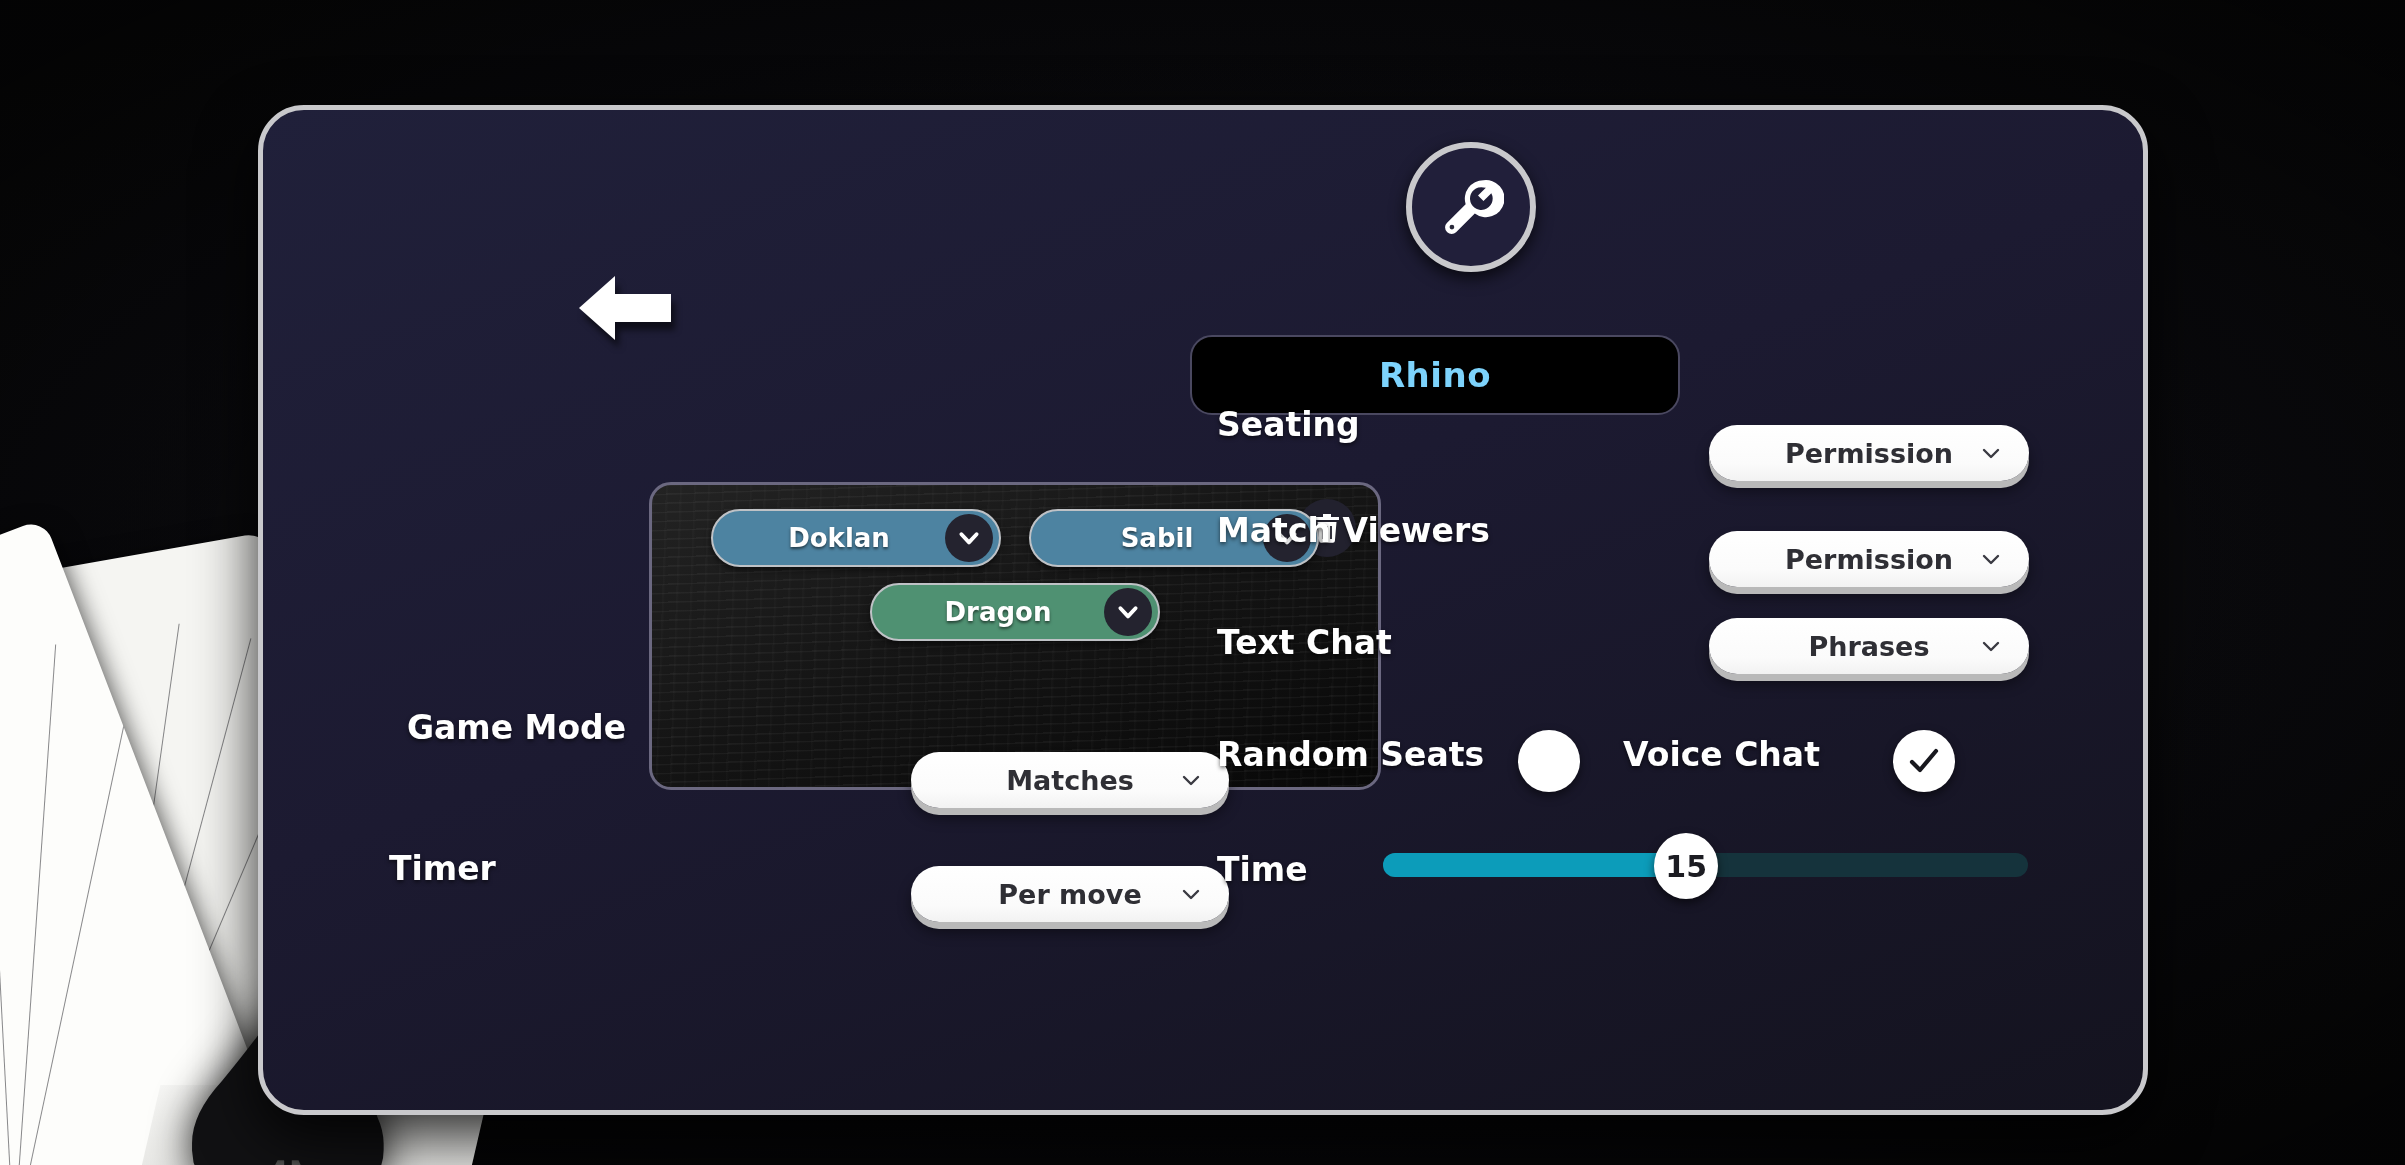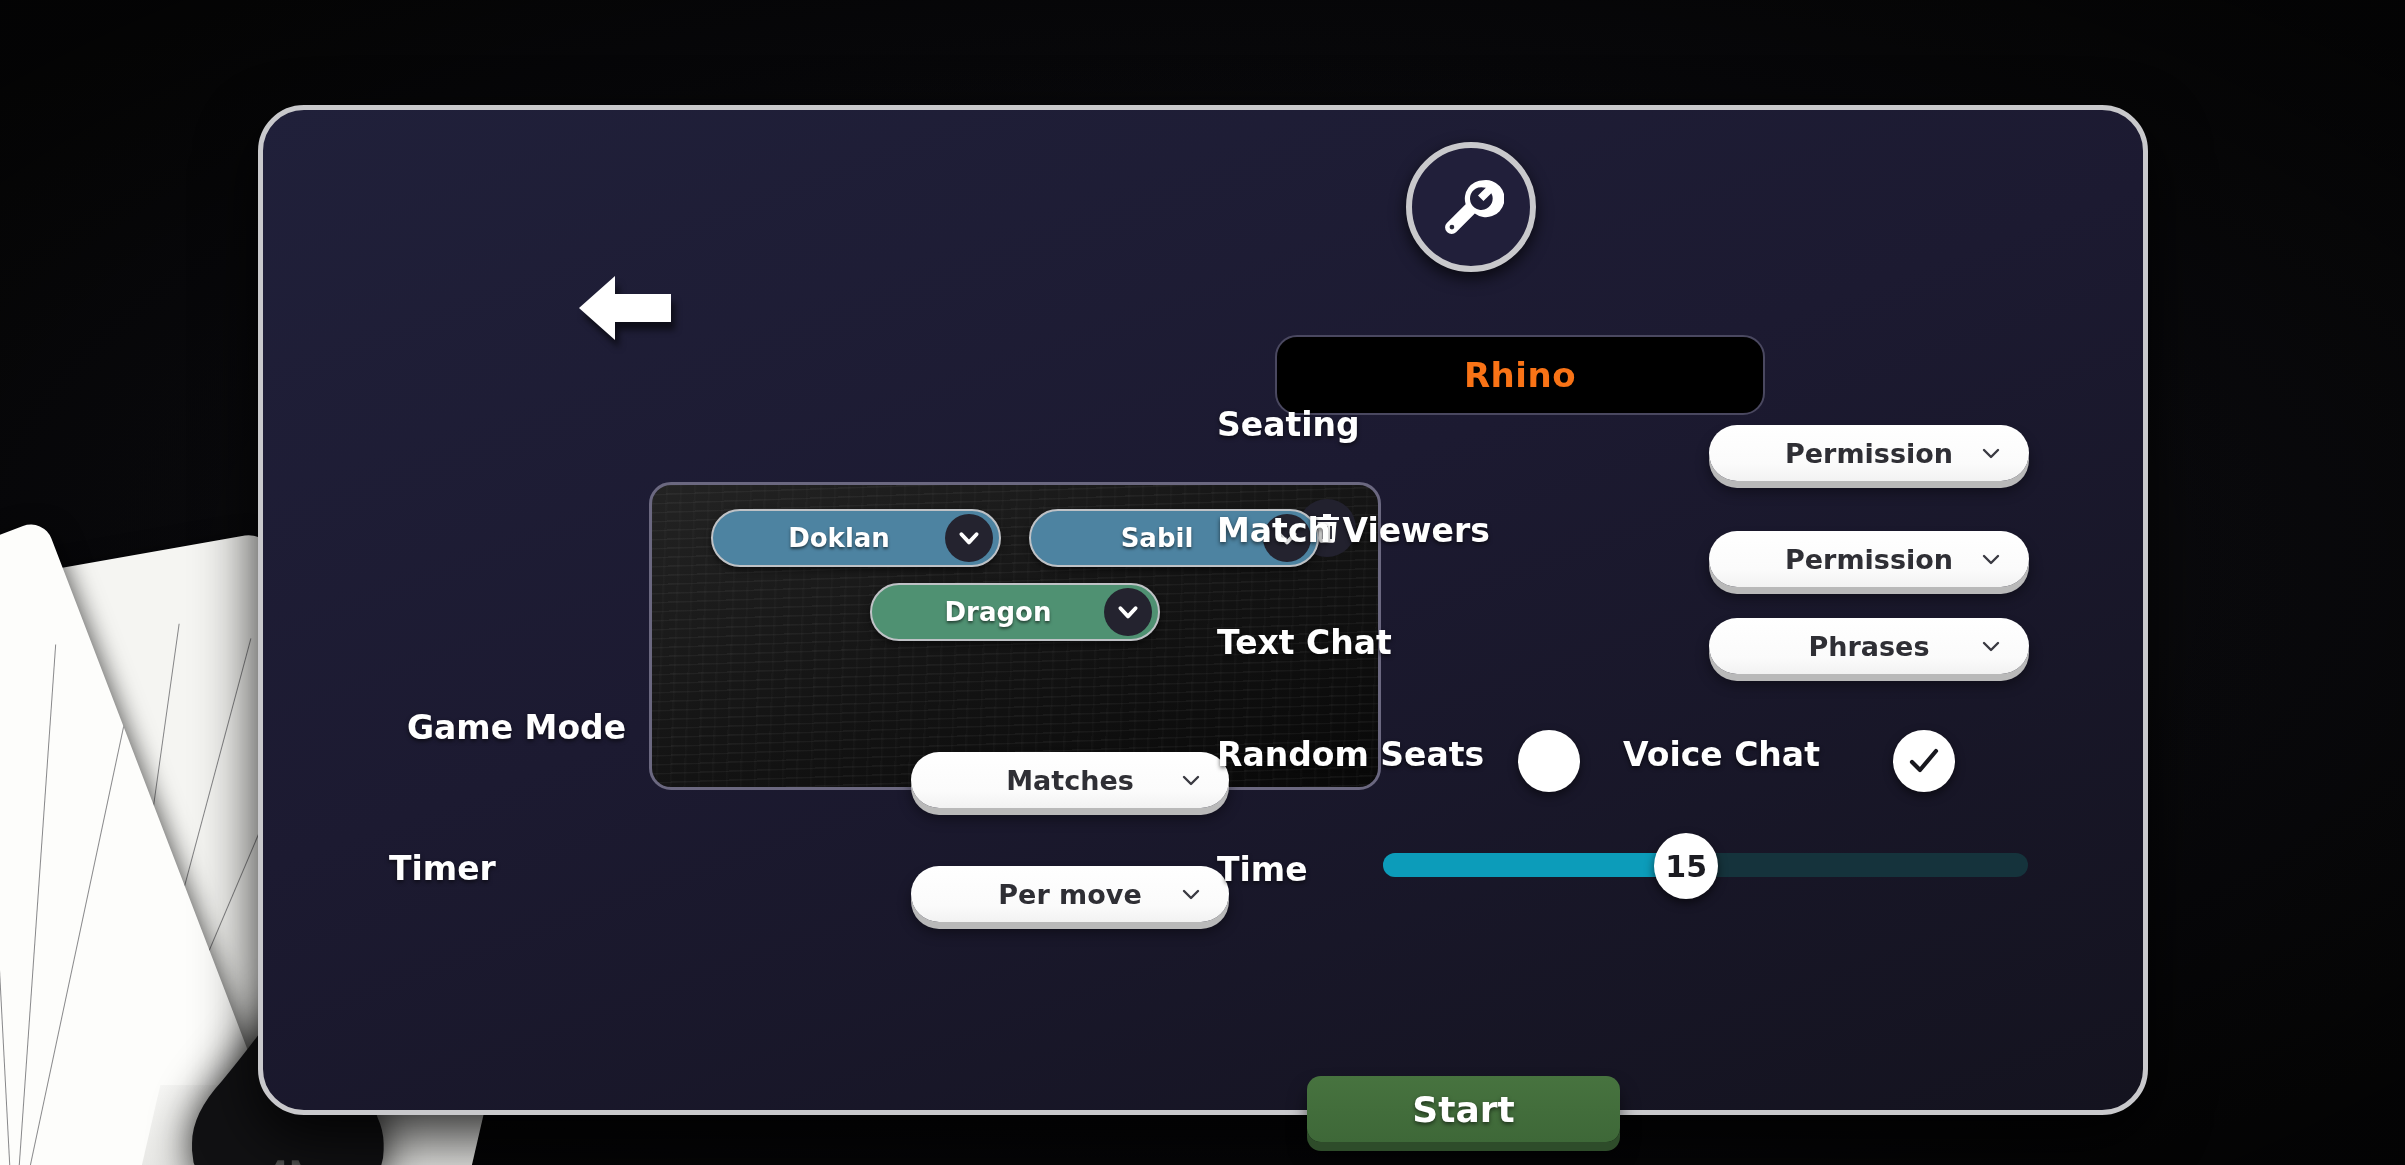--- a/index.html
+++ b/index.html
@@ -144,31 +144,31 @@
     width: 100px;
     height: 76px;
     z-index: 5;
     filter: drop-shadow(4px 8px 3px rgba(0,0,0,0.55));
   }
   .back-arrow svg { width: 100%; height: 100%; }
 
   
   .title-pill {
     position: absolute;
-    left: 1012px;
+    left: 927px;
     top: 225px;
     width: 490px;
     height: 80px;
     background: #000000;
     border: 2px solid #4a4860;
     border-radius: 22px;
     display: flex;
     align-items: center;
     justify-content: center;
-    color: #f97316;
+    color: #7dd3fc;
     font-size: 34px;
     font-weight: bold;
     letter-spacing: 0.5px;
     text-shadow: 0 2px 3px rgba(0,0,0,0.8);
   }
 
   
   .players-card {
     position: absolute;
     left: 386px;
@@ -500,15 +500,14 @@
     </svg>
   </div>
 
   <div class="label-text" style="left:954px; top:740px;">Time</div>
   <div class="slider-wrap" style="left:1120px; top:735px;">
     <div class="slider-track" style="background: rgb(21, 51, 60);"></div>
     <div class="slider-fill" id="sliderFill" style="width: 47%; background: rgb(12, 156, 186);"></div>
     <div class="slider-thumb" id="sliderThumb" style="left: 47%;">15</div>
   </div>
 
-  <div class="start-btn">Start</div>
 
 </div>
 
 </body></html>

